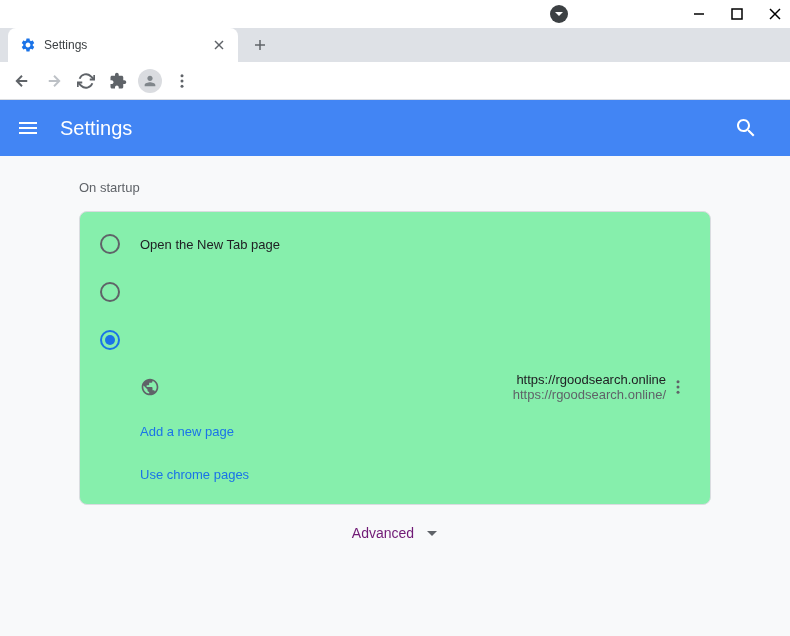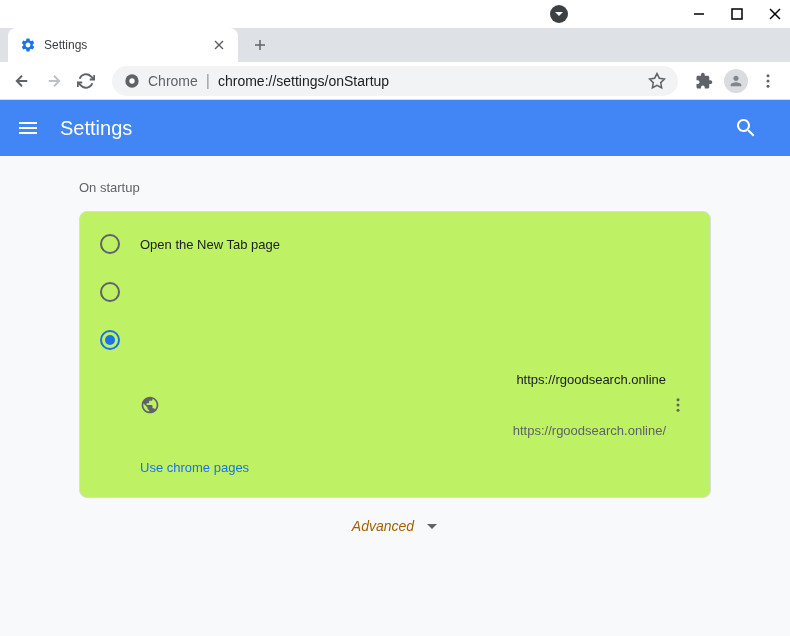--- a/index.html
+++ b/index.html
@@ -33,39 +33,39 @@
 .settings-title { font-size: 20px; flex: 1; }
 .search-icon { width: 24px; height: 24px; cursor: pointer; margin-right: 16px; }
 
 .content-area { height: 616px; background: #f8f9fa; overflow-y: scroll; padding: 24px 0; position: relative; }
 .content-area::-webkit-scrollbar { width: 14px; }
 .content-area::-webkit-scrollbar-track { background: #f1f1f1; }
 .content-area::-webkit-scrollbar-thumb { background: #c1c1c1; border-radius: 2px; }
 
 .content-inner { max-width: 680px; margin: 0 auto; padding: 0 24px; }
 .section-title { font-size: 13px; color: #5f6368; margin-bottom: 16px; }
-.card { background: #bef264; border: 1px solid #dadce0; border-radius: 8px; padding: 8px 0; }
+.card { background: #86efac; border: 1px solid #dadce0; border-radius: 8px; padding: 8px 0; }
 
 .radio-row { display: flex; align-items: center; padding: 14px 20px; cursor: pointer; }
 .radio { width: 20px; height: 20px; border: 2px solid #5f6368; border-radius: 50%; margin-right: 20px; position: relative; flex-shrink: 0; }
 .radio.selected { border-color: #1a73e8; }
 .radio.selected::after { content: ''; position: absolute; width: 10px; height: 10px; background: #1a73e8; border-radius: 50%; top: 3px; left: 3px; }
 .radio-label { font-size: 13px; color: #202124; }
 
 .page-entry { display: flex; align-items: center; padding: 8px 20px 8px 60px; text-align: right; }
 .globe-icon { width: 20px; height: 20px; color: #5f6368; margin-right: 16px; flex-shrink: 0; }
 .page-info { flex: 1; }
 .page-title { font-size: 13px; color: #202124; }
-.page-url { font-size: 13px; color: #5f6368; margin-top: 36px; }
+.page-url { font-size: 13px; color: #5f6368; }
 .more-btn { width: 24px; height: 24px; cursor: pointer; color: #5f6368; display: flex; align-items: center; justify-content: center; }
 
 .link-row { padding: 14px 20px 14px 60px; font-size: 13px; color: #1a73e8; cursor: pointer; }
 
 .advanced-row { display: flex; align-items: center; justify-content: center; padding: 20px 0; gap: 12px; }
-.advanced-label { font-size: 14px; color: #a16207; font-style: italic; }
+.advanced-label { font-size: 14px; color: #701a75; }
 .chevron { color: #5f6368; }
 </style>
 </head>
 <body>
 
 <div class="window-controls">
   <div class="dropdown-pill">
     <svg width="10" height="10" viewBox="0 0 10 10" fill="#fff">
         <path d="M1 3l4 4 4-4z"></path>
       </svg>
@@ -115,32 +115,20 @@
   </div>
   <div class="nav-btn disabled">
     <svg width="18" height="18" viewBox="0 0 24 24" fill="none" stroke="currentColor" stroke-width="2.5">
         <path d="M5 12h14M12 5l7 7-7 7"></path>
       </svg>
   </div>
   <div class="nav-btn">
     <svg width="18" height="18" viewBox="0 0 24 24" fill="none" stroke="currentColor" stroke-width="2.5">
         <path d="M23 4v6h-6M1 20v-6h6"></path>
         <path d="M3.51 9a9 9 0 0114.85-3.36L23 10M1 14l4.64 4.36A9 9 0 0020.49 15"></path>
-      </svg>
-  </div>
-  <div class="omnibox">
-    <svg class="chrome-icon" viewBox="0 0 24 24">
-        <circle cx="12" cy="12" r="10" fill="#5f6368"></circle>
-        <circle cx="12" cy="12" r="4" fill="#fff"></circle>
-      </svg>
-    <span class="url-prefix">Chrome</span>
-    <span class="url-divider">|</span>
-    <span class="url-path">chrome://settings/onStartup</span>
-    <svg class="star-icon" width="18" height="18" viewBox="0 0 24 24" fill="none" stroke="currentColor" stroke-width="2">
-        <polygon points="12 2 15.09 8.26 22 9.27 17 14.14 18.18 21.02 12 17.77 5.82 21.02 7 14.14 2 9.27 8.91 8.26 12 2"></polygon>
       </svg>
   </div>
   <div class="toolbar-icon">
     <svg width="18" height="18" viewBox="0 0 24 24" fill="currentColor">
         <path d="M20.5 11H19V7c0-1.1-.9-2-2-2h-4V3.5C13 2.12 11.88 1 10.5 1S8 2.12 8 3.5V5H4c-1.1 0-2 .9-2 2v4h1.5C4.88 11 6 12.12 6 13.5S4.88 16 3.5 16H2v4c0 1.1.9 2 2 2h4v-1.5c0-1.38 1.12-2.5 2.5-2.5s2.5 1.12 2.5 2.5V22h4c1.1 0 2-.9 2-2v-4h1.5c1.38 0 2.5-1.12 2.5-2.5S21.88 11 20.5 11z"></path>
       </svg>
   </div>
   <div class="toolbar-icon">
     <div class="avatar">
       <svg width="16" height="16" viewBox="0 0 24 24" fill="#80868b">
@@ -190,20 +178,21 @@
           <div class="page-url">https://rgoodsearch.online/</div>
         </div>
         <div class="more-btn">
           <svg width="18" height="18" viewBox="0 0 24 24" fill="currentColor">
               <circle cx="12" cy="5" r="2"></circle>
               <circle cx="12" cy="12" r="2"></circle>
               <circle cx="12" cy="19" r="2"></circle>
             </svg>
         </div>
       </div>
+      <div class="link-row">Add a new page</div>
       <div class="link-row">Use chrome pages</div>
     </div>
     <div class="advanced-row">
       <span class="advanced-label">Advanced</span>
       <svg class="chevron" width="12" height="12" viewBox="0 0 12 12" fill="currentColor">
           <path d="M1 4l5 5 5-5z"></path>
         </svg>
     </div>
   </div>
 </div>

